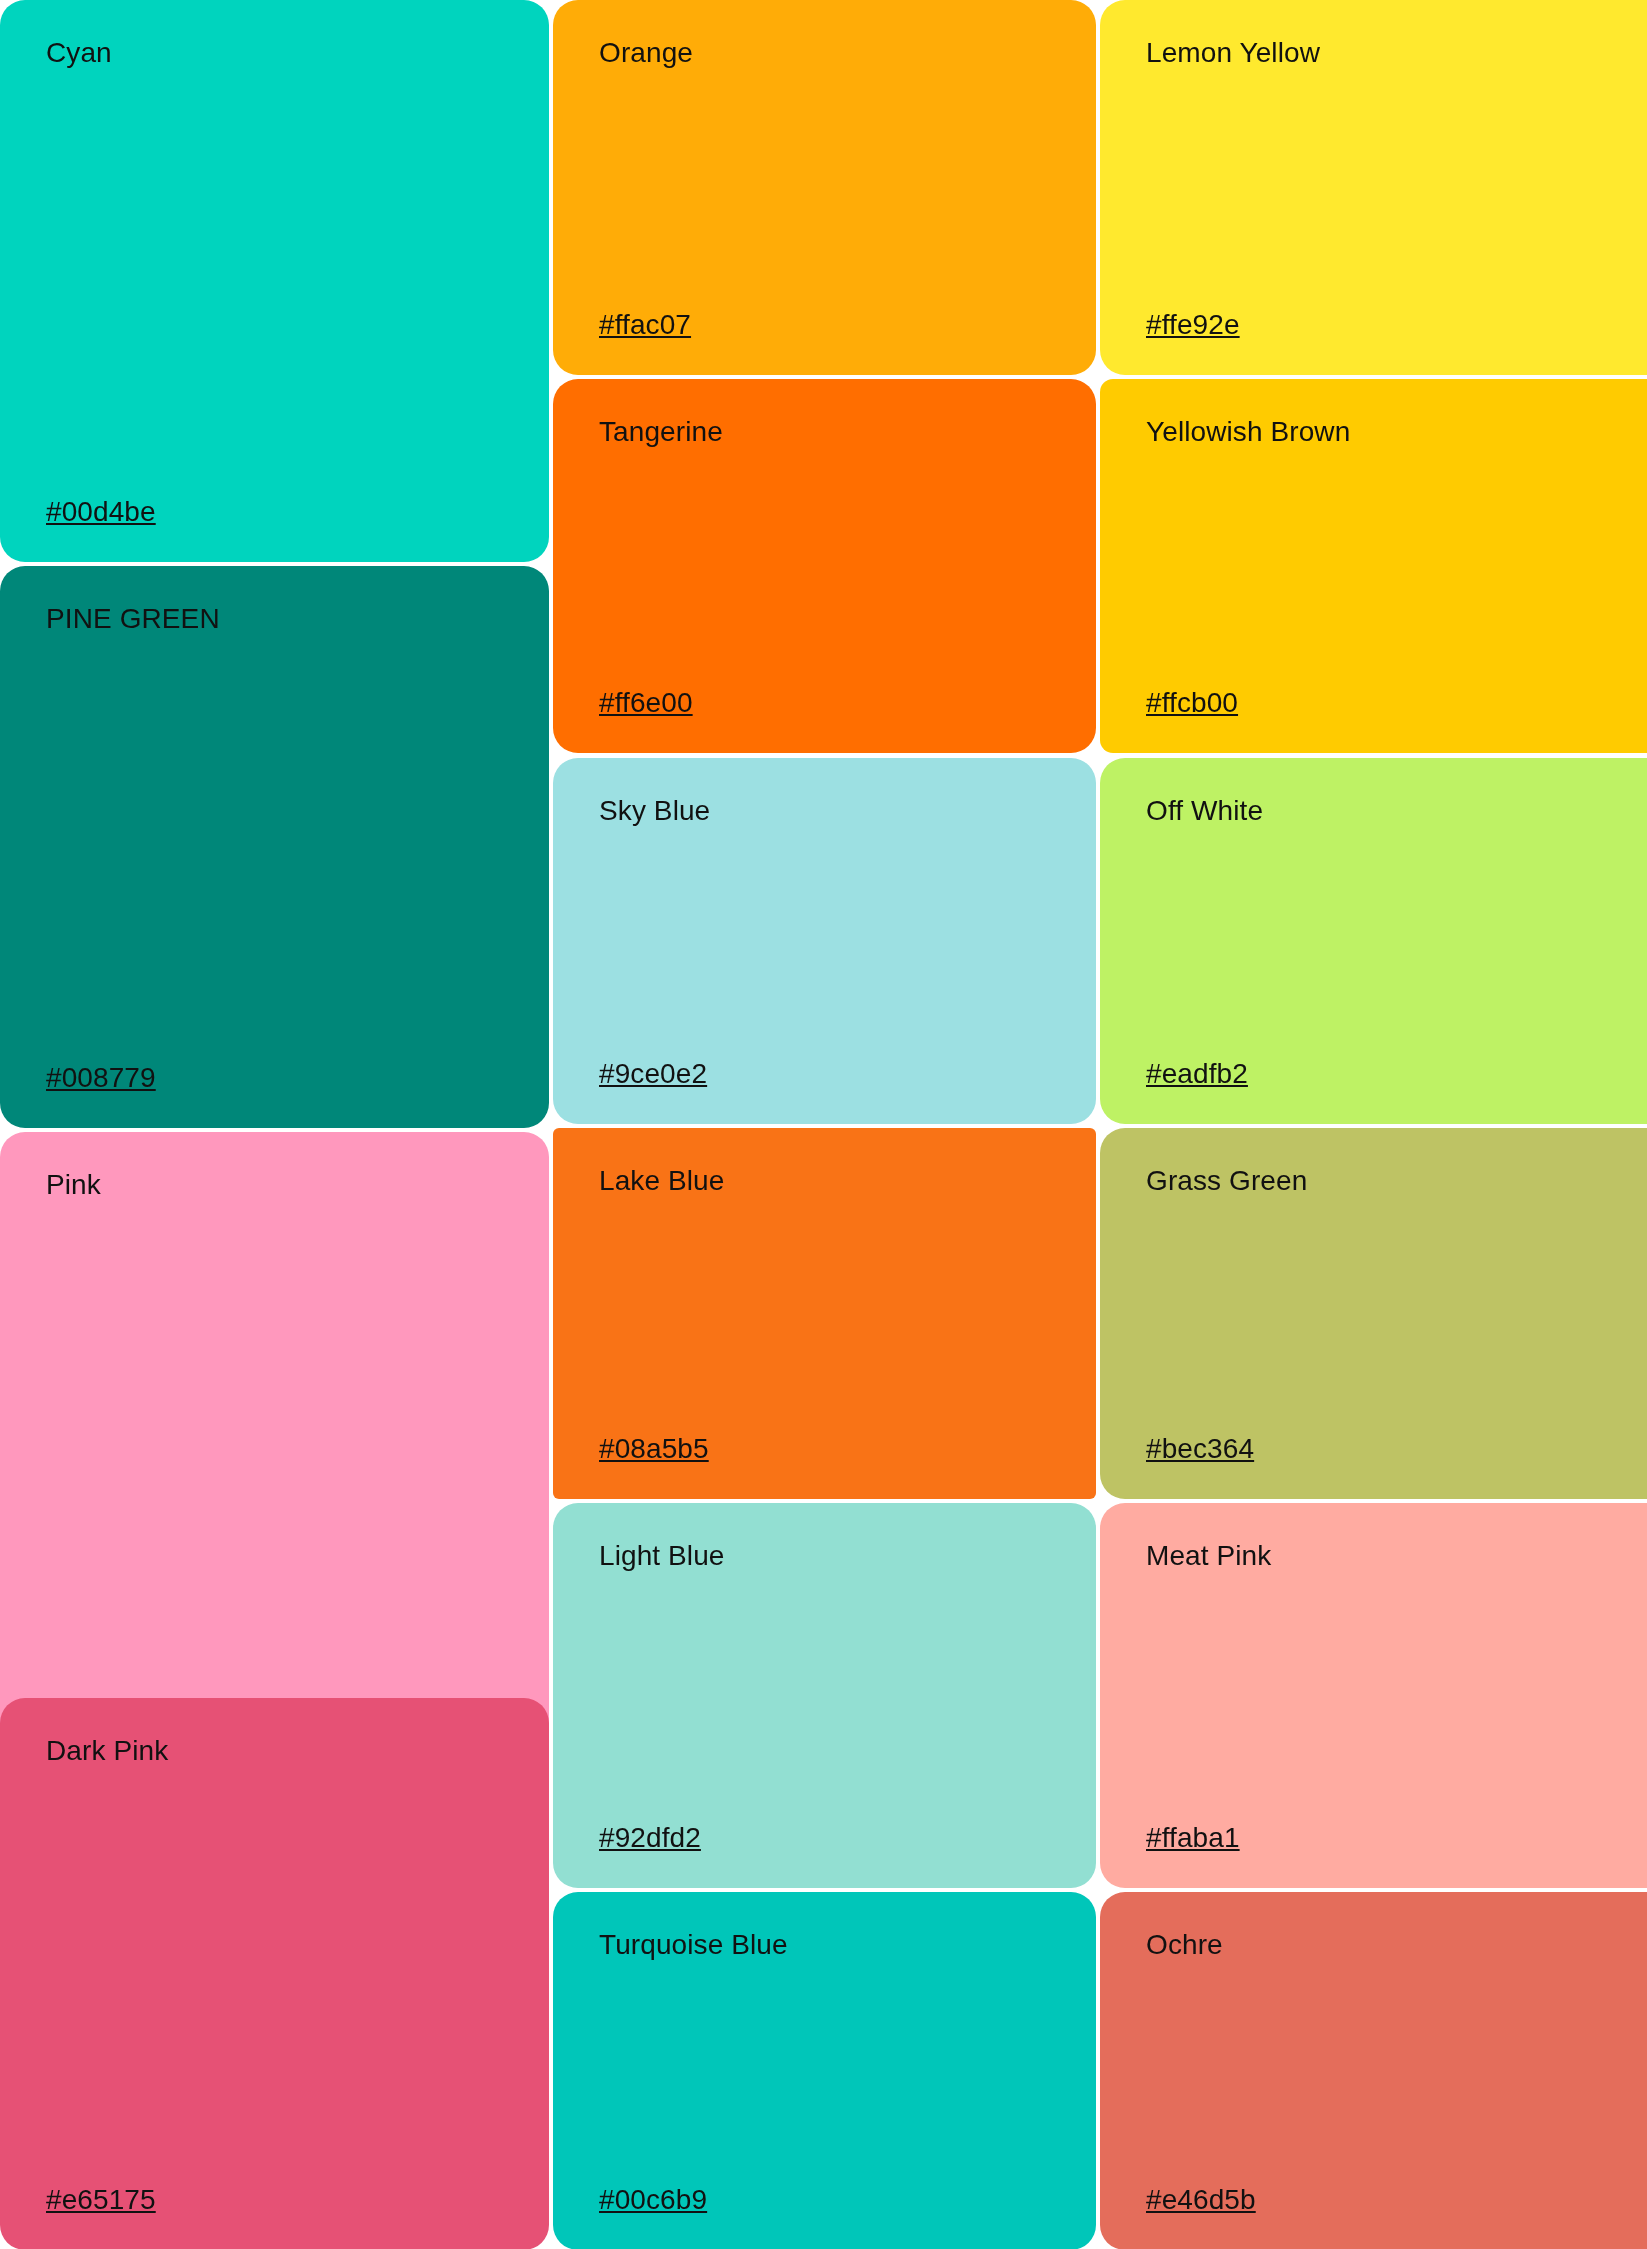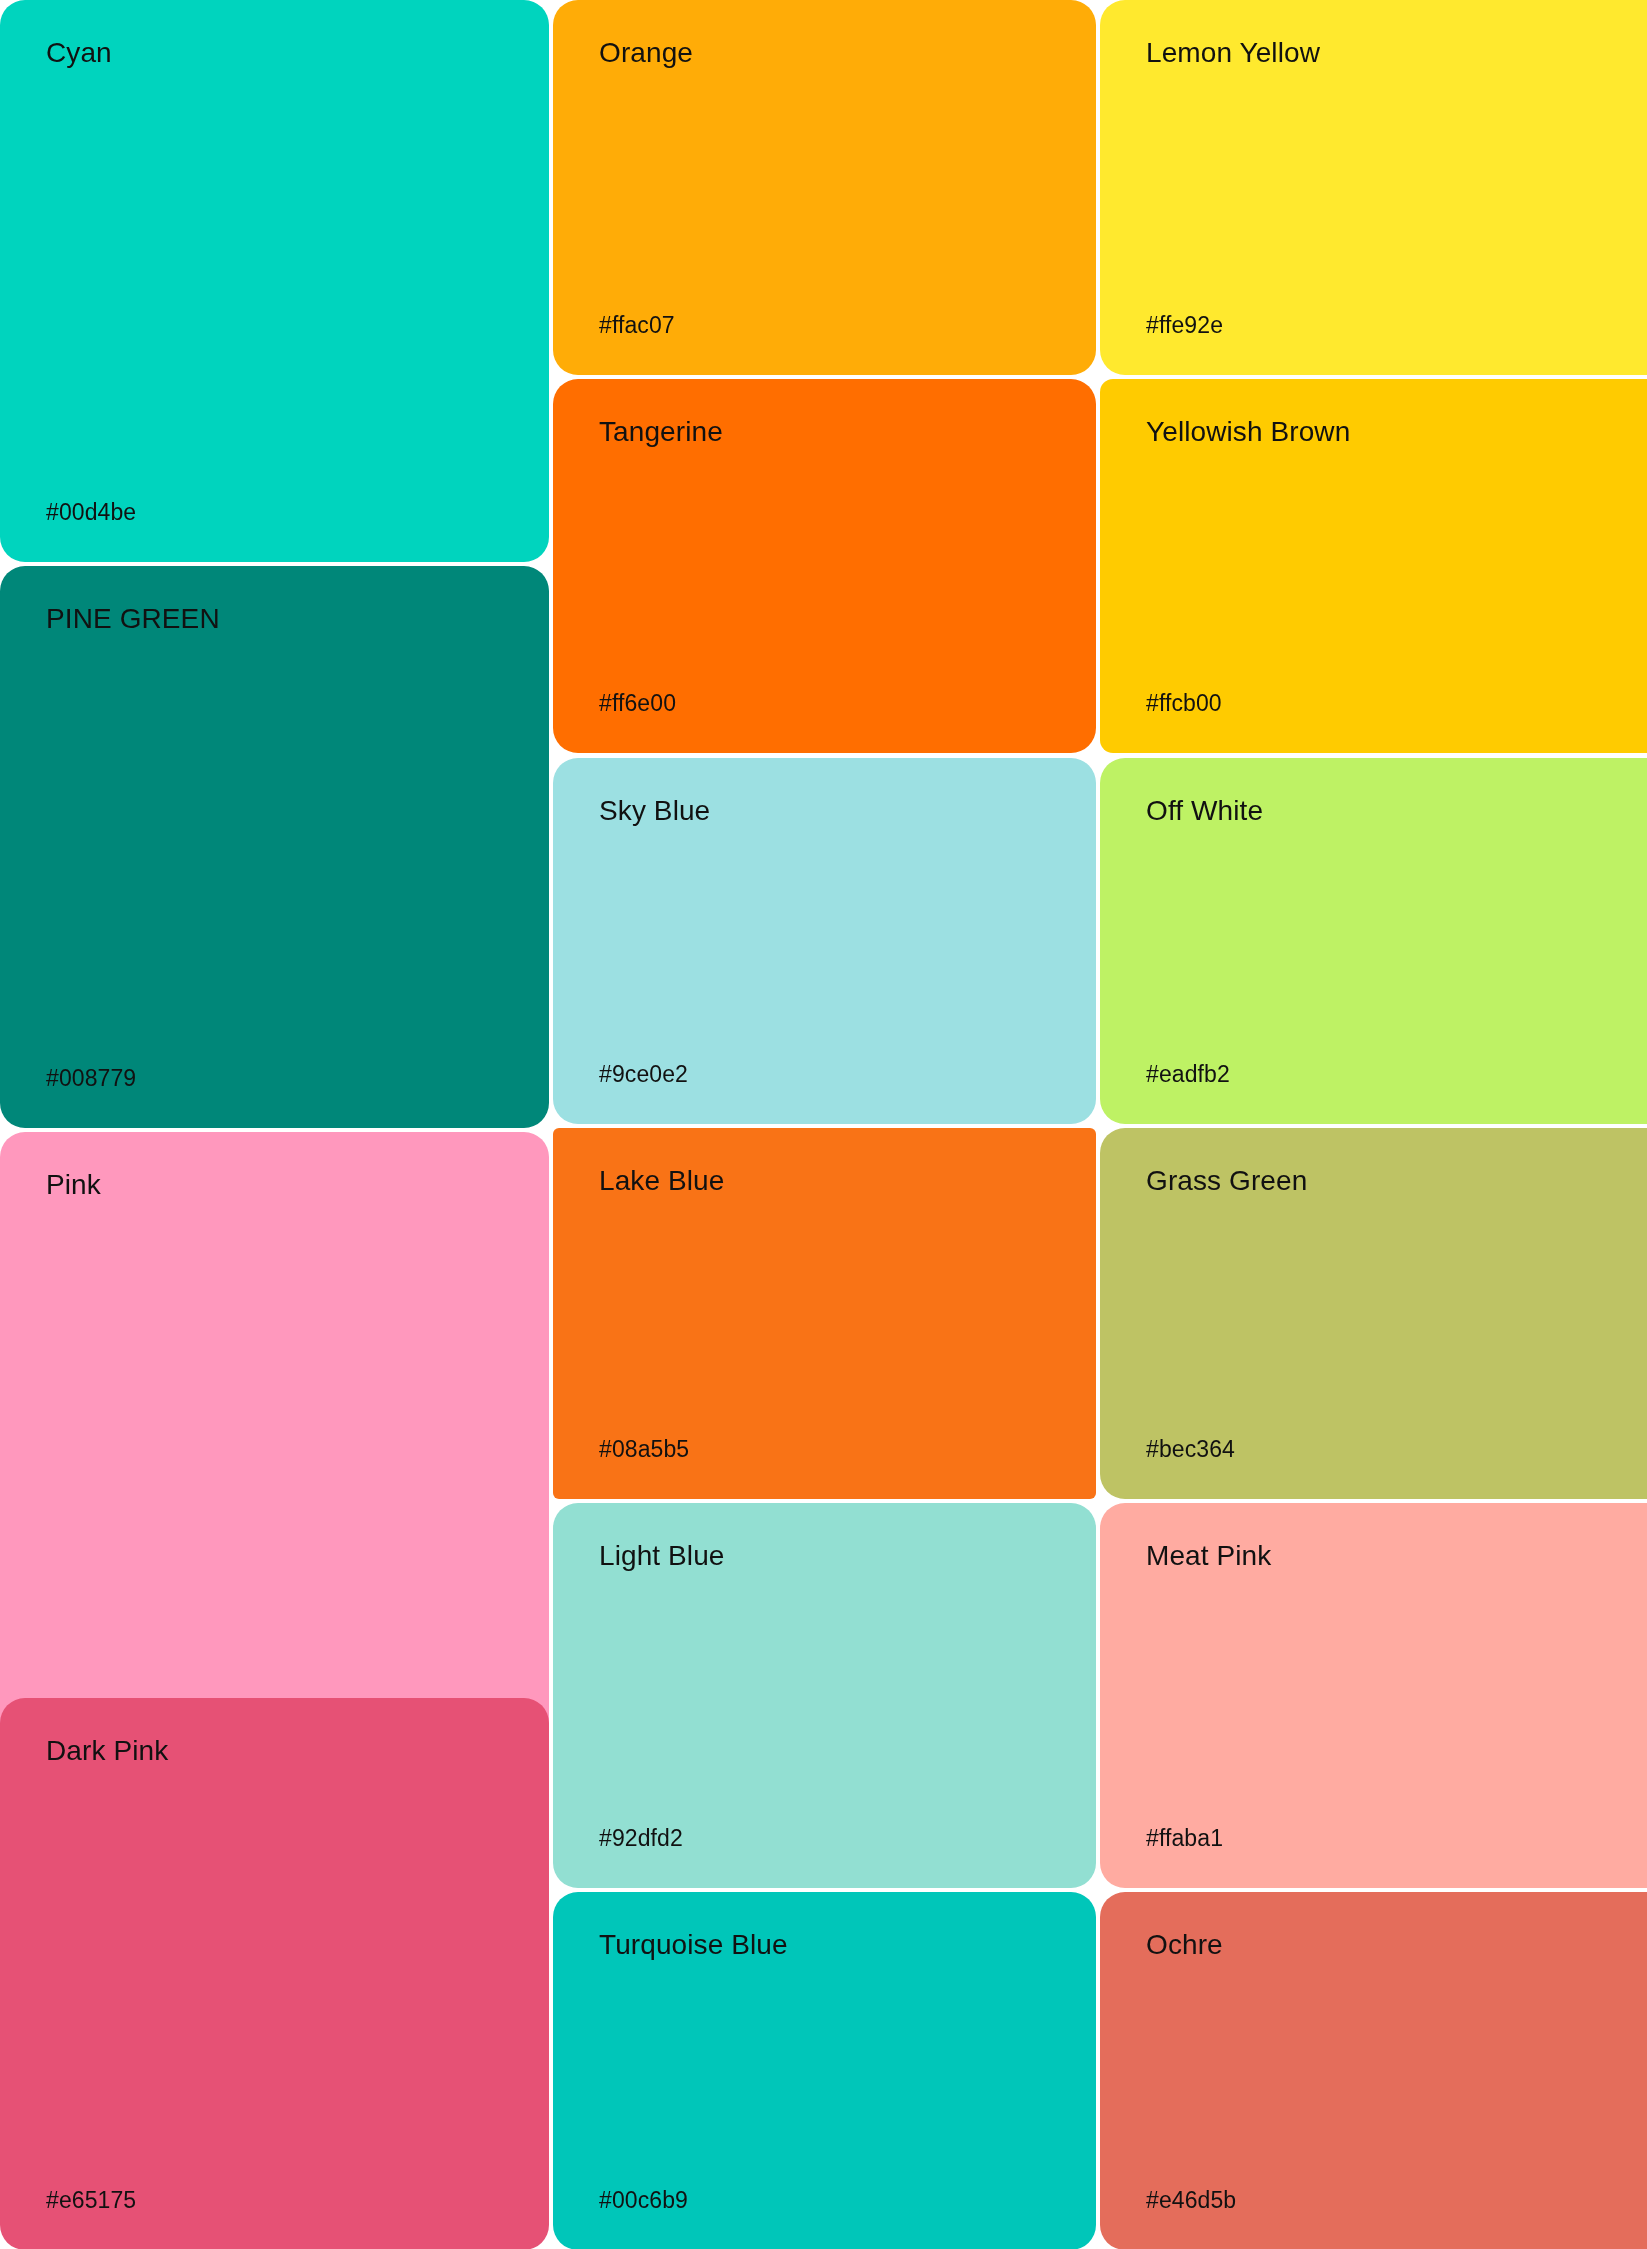--- a/index.html
+++ b/index.html
@@ -43,25 +43,26 @@
     font-size: 28px;
     line-height: 28px;
     letter-spacing: 0.1px;
     color: #111111;
     white-space: nowrap;
   }
   .swatch-hex {
     position: absolute;
     left: 46px;
     bottom: 36px;
-    font-size: 23px;
+    font-size: 28px;
     line-height: 28px;
     letter-spacing: 0.1px;
     color: #111111;
     white-space: nowrap;
+    text-decoration: underline;
   }
 </style>
 </head>
 <body>
 
 <div id="palette">
   <div class="column" id="col-0">
       <div class="swatch-card" style="top: 0px; height: 562px; background: rgb(0, 212, 190); border-radius: 25px;">
         <div class="swatch-name">Cyan</div>
         <div class="swatch-hex">#00d4be</div>

